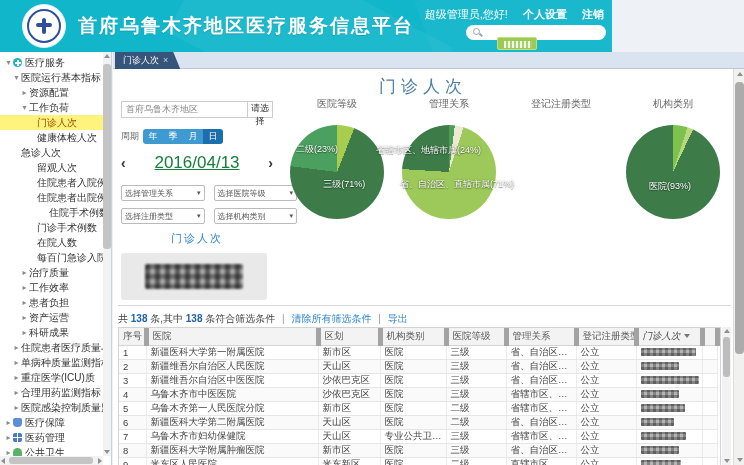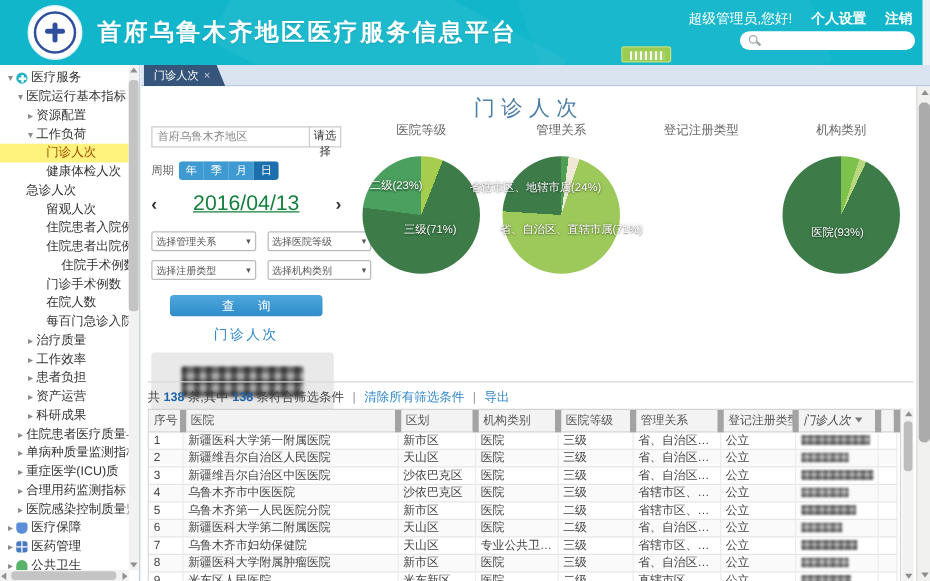--- a/index.html
+++ b/index.html
@@ -1,20 +1,20 @@
 <!DOCTYPE html>
 <html><head>
 <meta charset="utf-8">
 <style>
   * { margin:0; padding:0; box-sizing:border-box; }
   html,body { width:744px; height:465px; overflow:hidden; font-family:"Liberation Sans","DejaVu Sans",sans-serif; background:#e8e8e8; }
   .stage { position:relative; width:744px; height:465px; background:#eef1f5; overflow:hidden; }
 
   
-  .header { position:absolute; left:0; top:0; width:738px; height:52px; background:#11b6ca; overflow:hidden; }
+  .header { position:absolute; left:0; top:0; width:612px; height:52px; background:#11b6ca; overflow:hidden; }
   .hdr-deco1 { position:absolute; left:180px; top:-20px; width:260px; height:120px; background:rgba(255,255,255,0.05); transform:rotate(28deg); }
   .hdr-deco2 { position:absolute; left:430px; top:-40px; width:220px; height:130px; background:rgba(255,255,255,0.04); transform:rotate(-20deg); }
   .logo { position:absolute; left:22px; top:4px; width:44px; height:44px; border-radius:50%; background:#fff; border:1px solid #d8f4f8; }
   .logo-inner { position:absolute; left:4px; top:4px; width:34px; height:34px; border-radius:50%; border:2px solid #2f4f9e; }
   .logo-glyph { position:absolute; left:13px; top:7px; width:4px; height:16px; background:#2f4f9e; border-radius:2px; }
   .logo-glyph2 { position:absolute; left:7px; top:12px; width:16px; height:4px; background:#2f4f9e; border-radius:2px; }
   .app-title { position:absolute; left:78px; top:13px; color:#fff; font-size:19px; font-weight:bold; letter-spacing:2px; white-space:nowrap; text-shadow:0 1px 1px rgba(0,0,0,0.12); }
   .hdr-links { position:absolute; right:8px; top:7px; font-size:11px; color:#fff; white-space:nowrap; }
   .hdr-links span { margin-left:12px; }
   .hdr-greeting { font-weight:normal; }
@@ -308,21 +308,20 @@
             </div>
             <div class="fake-select">
               <span>选择注册类型</span>
               <span class="caret">▾</span>
             </div>
             <div class="fake-select">
               <span>选择机构类别</span>
               <span class="caret">▾</span>
             </div>
           </div>
-        <button class="query-btn">查 询</button>
         <div class="metric-label">门诊人次</div>
         <div class="masked-box">
           <div class="mosaic-big"></div>
         </div>
       </div>
 
       <div class="charts-row">
           <div class="chart-cell">
             <div class="chart-title">医院等级</div>
             <div class="pie" style="background: conic-gradient(rgb(166, 205, 78) 0%, rgb(166, 205, 78) 6%, rgb(61, 124, 73) 6%, rgb(61, 124, 73) 77%, rgb(75, 160, 95) 77%, rgb(75, 160, 95) 100%);">

